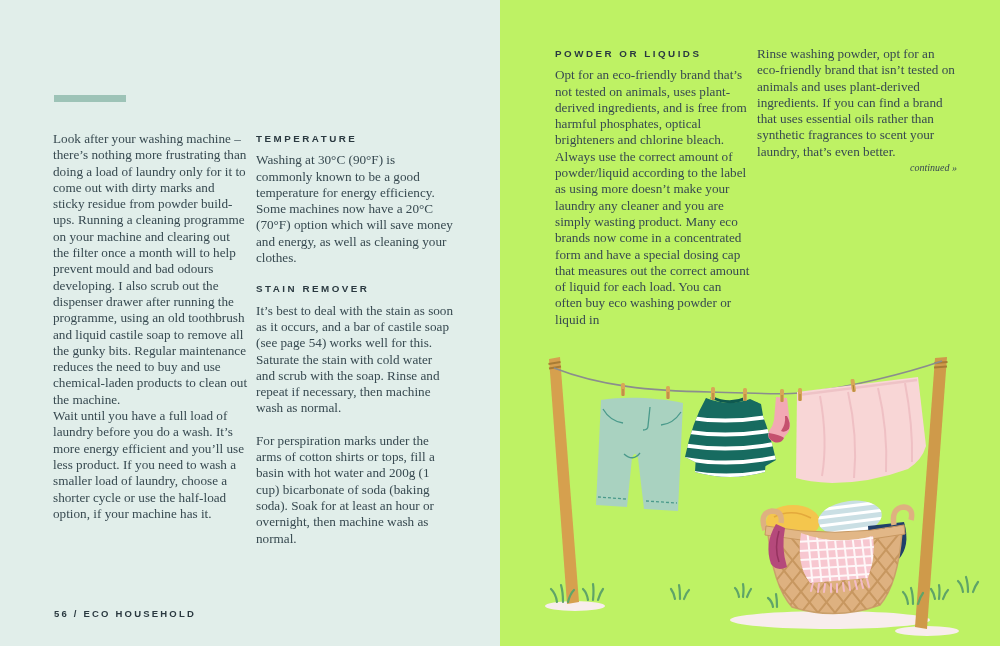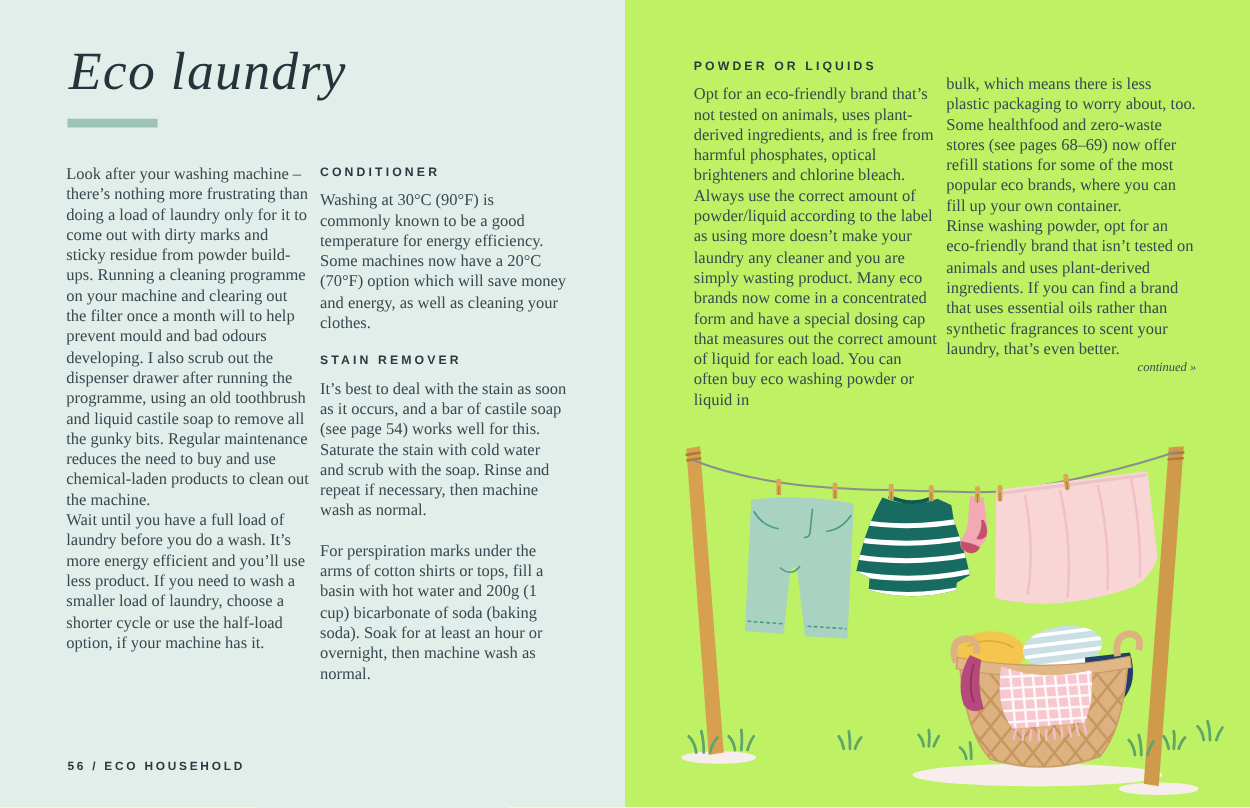--- a/index.html
+++ b/index.html
@@ -26,47 +26,45 @@
   #r-col1{left:55px;top:46px;width:196px;}
   #r-col2{left:257px;top:46px;width:200px;}
   .illo{position:absolute;left:30px;top:350px;}
 </style>
 </head>
 <body>
 
 <div class="book">
 
   <div class="page page-left">
-    <div class="title">Eco laundry</div>
     <div class="accent-bar"></div>
 
     <div class="col" id="l-col1">
       <p>Look after your washing machine – there’s nothing more frustrating than doing a load of laundry only for it to come out with dirty marks and sticky residue from powder build-ups. Running a cleaning programme on your machine and clearing out the filter once a month will to help prevent mould and bad odours developing. I also scrub out the dispenser drawer after running the programme, using an old toothbrush and liquid castile soap to remove all the gunky bits. Regular maintenance reduces the need to buy and use chemical-laden products to clean out the machine.</p>
       <p>Wait until you have a full load of laundry before you do a wash. It’s more energy efficient and you’ll use less product. If you need to wash a smaller load of laundry, choose a shorter cycle or use the half-load option, if your machine has it.</p>
     </div>
 
     <div class="col" id="l-col2">
-      <div class="h first">CONDITIONER</div>
+      <div class="h first">TEMPERATURE</div>
       <p>Washing at 30°C (90°F) is commonly known to be a good temperature for energy efficiency. Some machines now have a 20°C (70°F) option which will save money and energy, as well as cleaning your clothes.</p>
       <div class="h">STAIN REMOVER</div>
       <p>It’s best to deal with the stain as soon as it occurs, and a bar of castile soap (see page 54) works well for this. Saturate the stain with cold water and scrub with the soap. Rinse and repeat if necessary, then machine wash as normal.</p>
       <p class="gap-para">For perspiration marks under the arms of cotton shirts or tops, fill a basin with hot water and 200g (1 cup) bicarbonate of soda (baking soda). Soak for at least an hour or overnight, then machine wash as normal.</p>
     </div>
 
     <div class="footer">56 / ECO HOUSEHOLD</div>
   </div>
 
   <div class="page page-right">
     <div class="col" id="r-col1">
       <div class="h first">POWDER OR LIQUIDS</div>
       <p>Opt for an eco-friendly brand that’s not tested on animals, uses plant-derived ingredients, and is free from harmful phosphates, optical brighteners and chlorine bleach. Always use the correct amount of powder/liquid according to the label as using more doesn’t make your laundry any cleaner and you are simply wasting product. Many eco brands now come in a concentrated form and have a special dosing cap that measures out the correct amount of liquid for each load. You can often buy eco washing powder or liquid in</p>
     </div>
 
     <div class="col" id="r-col2">
-      <p class="cont-start">bulk, which means there is less plastic packaging to worry about, too. Some healthfood and zero-waste stores (see pages 68–69) now offer refill stations for some of the most popular eco brands, where you can fill up your own container.</p>
       <p>Rinse washing powder, opt for an eco-friendly brand that isn’t tested on animals and uses plant-derived ingredients. If you can find a brand that uses essential oils rather than synthetic fragrances to scent your laundry, that’s even better.</p>
       <p class="continued">continued »</p>
     </div>
 
     <svg class="illo" width="470" height="296" viewBox="0 0 470 296">
       <defs>
         <clipPath id="jumperClip">
           <path d="M176,48 Q198,57 220,49 L231,54 Q238,90 235,122 Q200,132 165,122 Q166,88 176,48 Z"></path>
           <path d="M176,48 Q162,72 155,107 L167,113 Q172,86 181,56 Z"></path>
           <path d="M227,52 Q239,78 246,110 L234,117 Q228,88 219,57 Z"></path>

